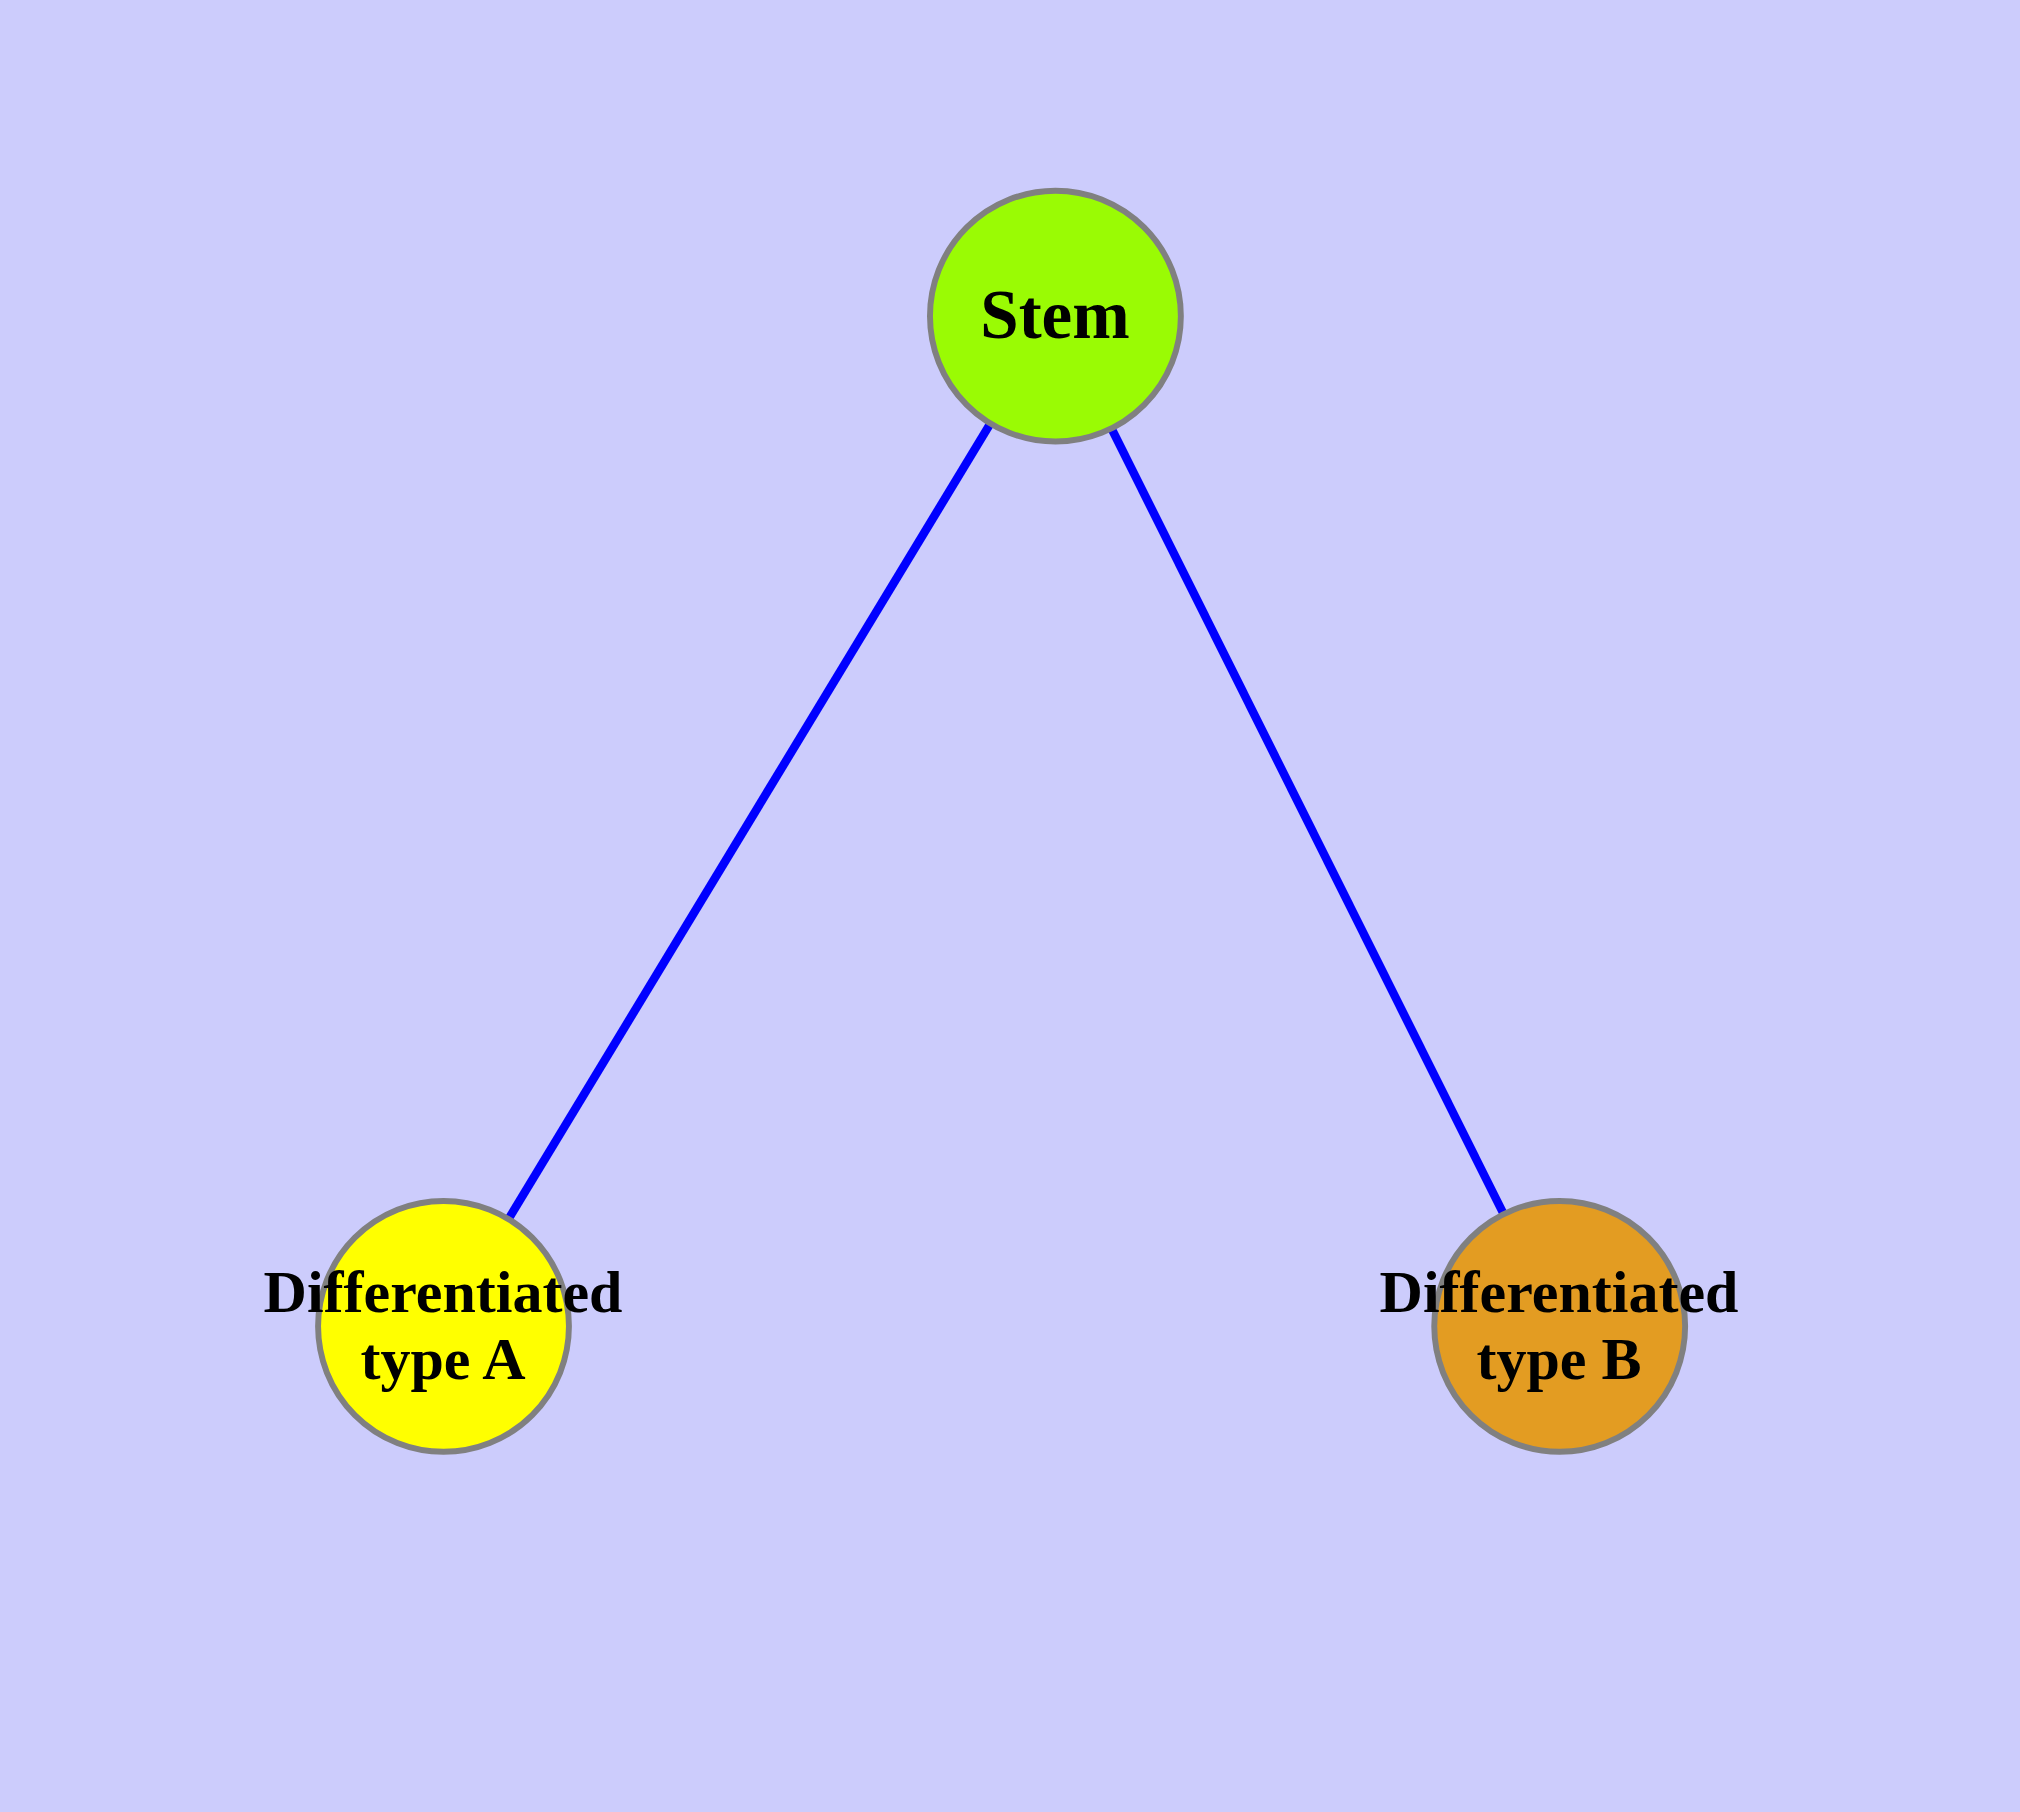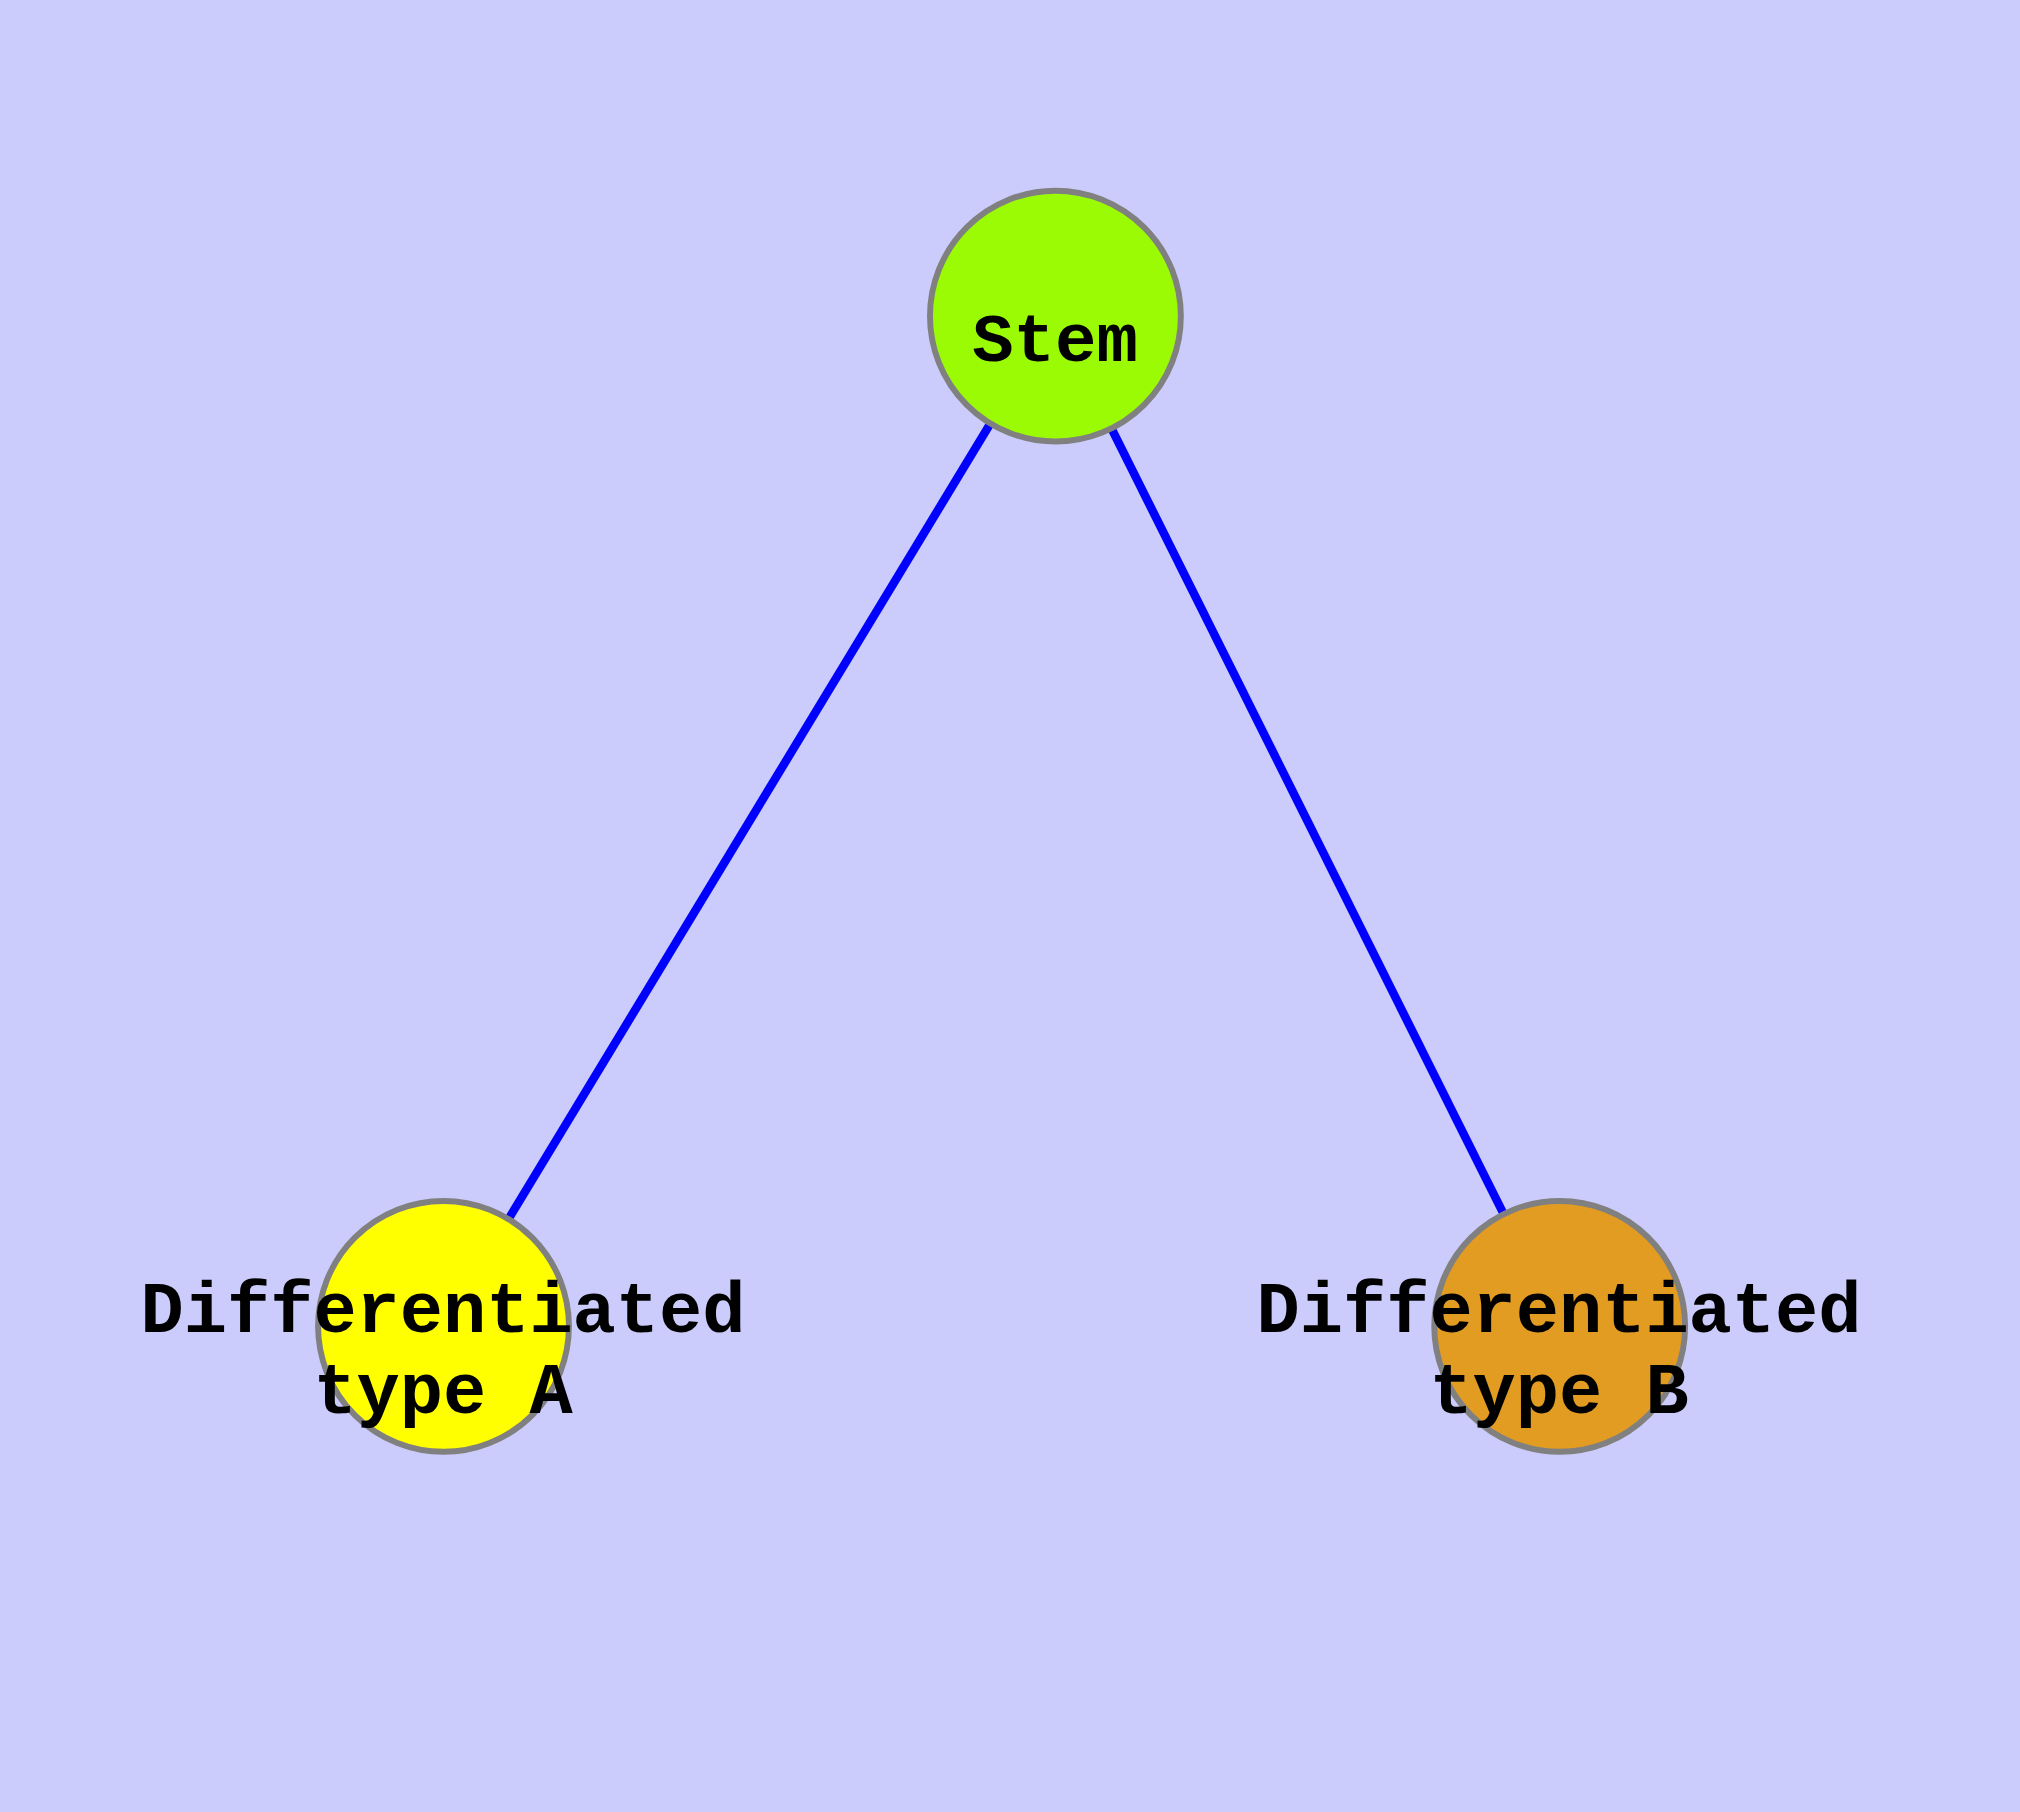--- a/index.html
+++ b/index.html
@@ -24,34 +24,33 @@
     position: absolute;
     top: 0;
     left: 0;
     width: 2021px;
     height: 1812px;
     display: block;
   }
   .node-label {
     position: absolute;
     color: #000000;
-    font-family: Liberation Mono, monospace;
+    font-family: Liberation Serif, serif;
     font-weight: bold;
     text-align: center;
     white-space: pre;
     pointer-events: none;
     line-height: 1.12;
     transform: translate(-50%, -50%);
-    margin-top: 28px;
   }
   .label-stem {
     font-size: 69px;
   }
   .label-leaf {
-    font-size: 72px;
+    font-size: 60px;
   }
 </style>
 </head>
 <body style="background: rgb(204, 204, 252);">
 
 <div id="graph-canvas" style="width: 2021px; height: 1812px; background: rgb(204, 204, 252);">
 
   <svg id="graph-svg" viewBox="0 0 2384 2138">
     <g>
       <line class="edge" x1="1245" y1="373" x2="523" y2="1565" stroke="#0000ff" stroke-width="10" stroke-linecap="butt"></line>

